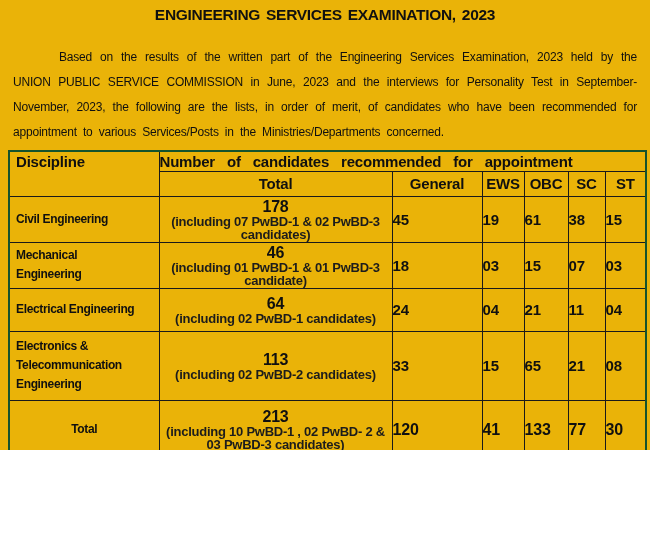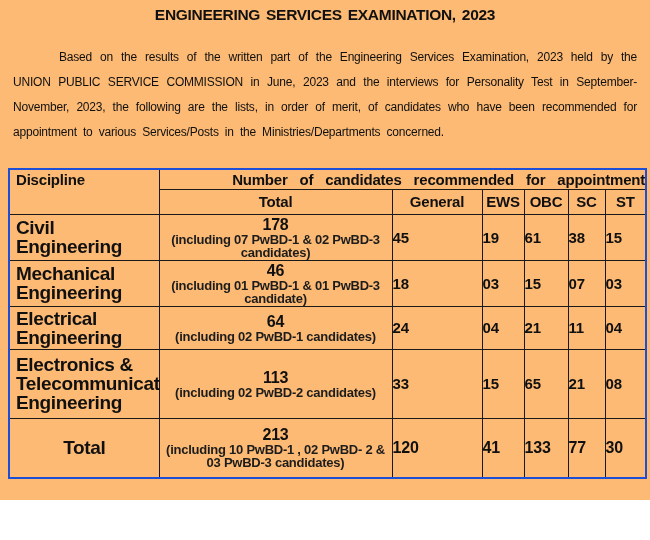--- a/index.html
+++ b/index.html
@@ -7,23 +7,23 @@
   body {
     width:650px; height:540px;
     font-family:"Liberation Sans","DejaVu Sans",sans-serif;
     font-stretch:condensed;
     color:#101010;
     letter-spacing:-0.2px;
     overflow:hidden;
   }
   .page {
     position:relative;
-    width:650px; height:500px;
+    width:650px; height:450px;
     padding:7px 13px 0 13px;
-    background:#fdba74;
+    background:#eab308;
     overflow:hidden;
   }
   .title {
     text-align:center;
     font-size:15.5px;
     font-weight:700;
     line-height:16px;
     word-spacing:2px;
     letter-spacing:-0.3px;
   }
@@ -34,54 +34,54 @@
     word-spacing:3px;
   }
   .para-intro { margin-top:22px; text-indent:46px; }
   .para-sec2  { margin-top:3px; }
   .sec-num { display:inline-block; width:41px; text-indent:0; }
   table.results {
     border-collapse:collapse;
     table-layout:fixed;
     width:637px;
     margin-left:-5px;
-    margin-top:23px;
-    border:2px solid #1d4ed8;
+    margin-top:5px;
+    border:2px solid #14532d;
   }
   table.results td {
     border:1px solid #1a1a1a;
     overflow:hidden;
   }
   td.h-disc {
     vertical-align:top;
     text-align:left;
     padding:1px 0 0 6px;
     font-size:15px; font-weight:700;
   }
   tr.hrow1 td { height:20px; }
   tr.hrow2 td { height:25px; }
   td.h-group {
-    text-align:right; vertical-align:middle;
+    text-align:left; vertical-align:middle;
     font-size:15px; font-weight:700;
     word-spacing:8px;
   }
   td.h-col {
     text-align:center; vertical-align:middle;
     font-size:15px; font-weight:700;
   }
   tr.r-civil td { height:40px; }
   tr.r-mech  td { height:44px; }
   tr.r-elec  td { height:43px; }
   tr.r-ecte  td { height:69px; }
   tr.r-total td { height:60px; }
   td.disc {
     vertical-align:middle;
     text-align:left;
     padding-left:6px;
-    font-size:19px; font-weight:700;
+    font-size:12px; font-weight:700;
     line-height:19px;
     letter-spacing:-0.35px;
     white-space:pre-line;
   }
   td.disc.center { text-align:center; padding-left:0; }
   td.totcell { vertical-align:middle; text-align:center; padding:1px 2px; }
   .big-num { font-size:16px; font-weight:700; line-height:17px; }
   .note {
     font-size:13px; font-weight:700;
     line-height:13px;

